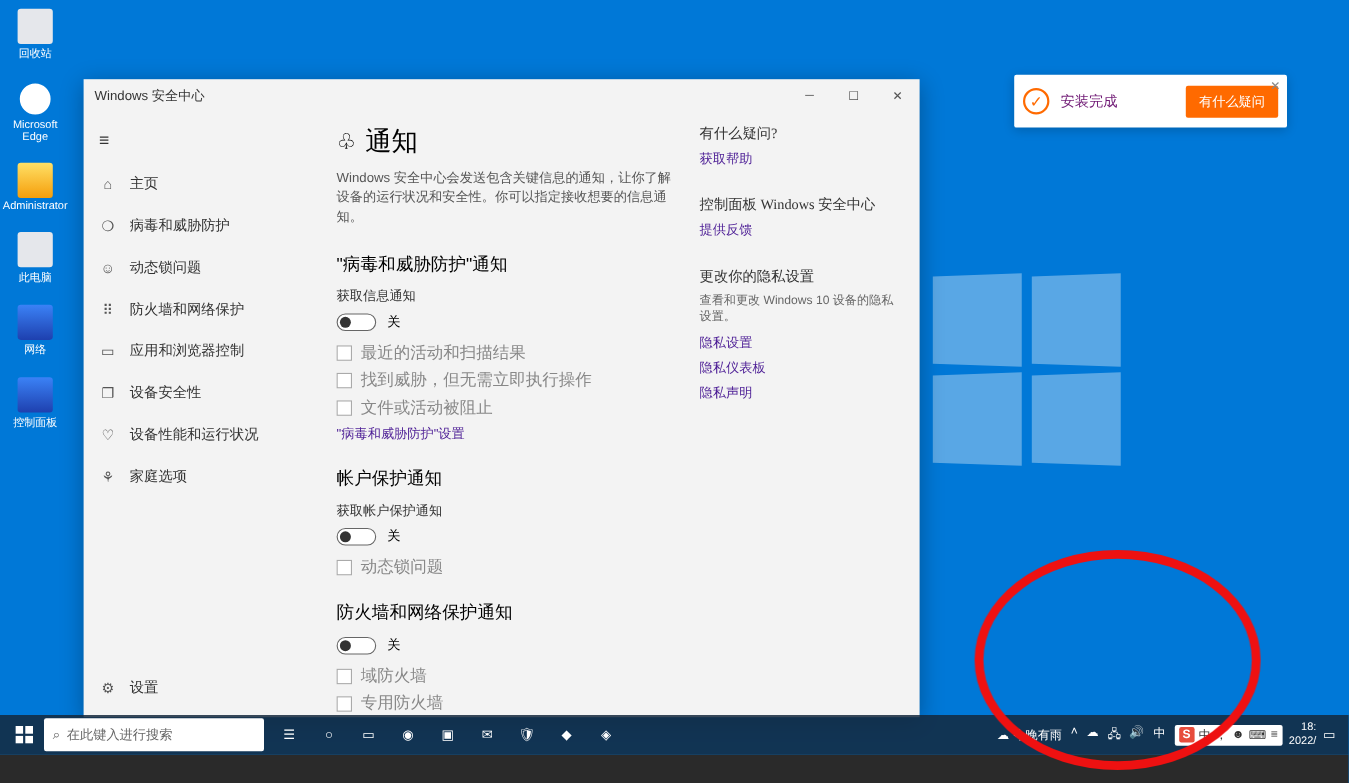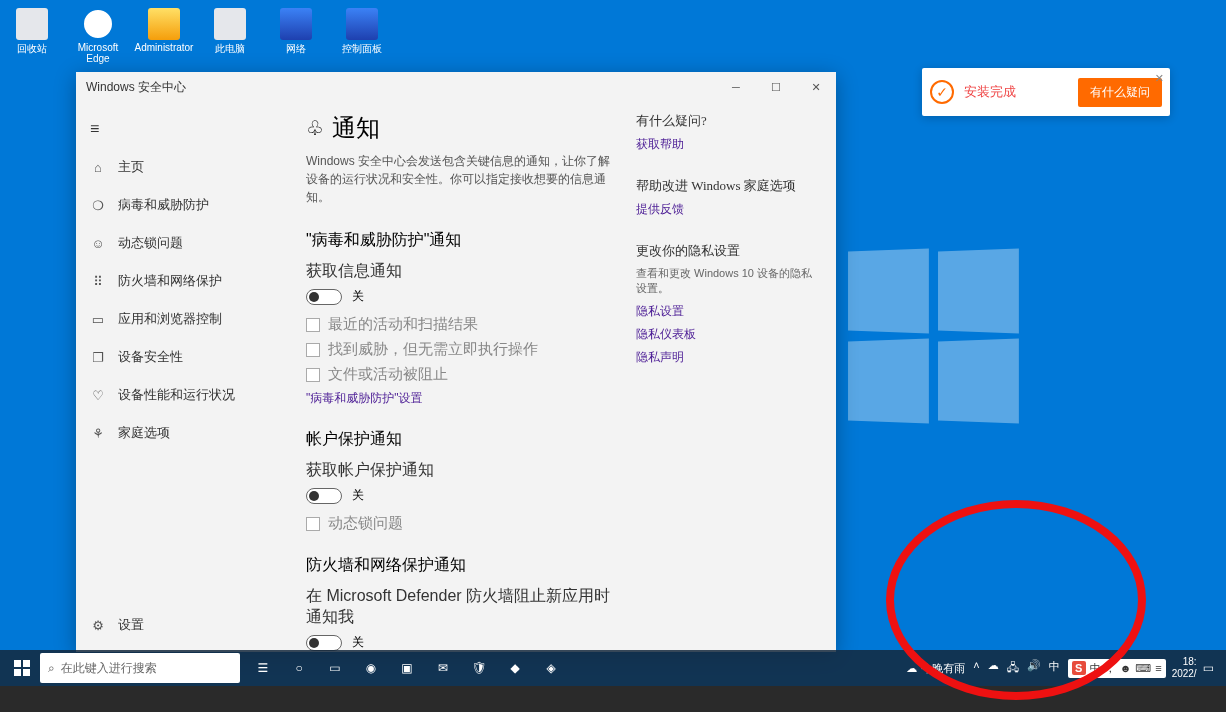--- a/index.html
+++ b/index.html
@@ -1,19 +1,19 @@
 <!DOCTYPE html>
 <html><head>
 <meta charset="utf-8">
 <style>
   * { margin: 0; padding: 0; box-sizing: border-box; font-family: "Segoe UI", "Microsoft YaHei", sans-serif; }
   body { width: 1226px; height: 712px; background: #0078d7; position: relative; overflow: hidden; }
   
   
-  .desktop-icons { position: absolute; left: 8px; top: 8px; display: flex; flex-direction: row; gap: 18px; }
+  .desktop-icons { position: absolute; left: 8px; top: 8px; display: flex; flex-direction: column; gap: 18px; }
   .di { width: 48px; display: flex; flex-direction: column; align-items: center; color: #fff; font-size: 10px; text-align: center; cursor: pointer; }
   .di-icon { width: 32px; height: 32px; margin-bottom: 2px; }
   .di-blue { background: linear-gradient(#3b82f6, #1e40af); border-radius: 3px; }
   .di-folder { background: linear-gradient(#ffe066, #f59e0b); border-radius: 3px; }
   .di-white { background: #fff; border-radius: 50%; border: 2px solid #0078d7; }
   .di-gray { background: #e5e7eb; border-radius: 3px; }
 
   
   .win-logo { position: absolute; right: 200px; top: 250px; width: 180px; height: 180px; opacity: 0.35; }
   .win-logo div { position: absolute; background: #fff; }
@@ -38,37 +38,37 @@
   .content { flex: 1; display: flex; padding: 10px 20px 20px 10px; overflow-y: auto; }
   .main-col { flex: 1; padding-right: 20px; }
   .side-col { width: 180px; font-size: 12px; color: #333; }
   
   .page-title { display: flex; align-items: center; gap: 8px; font-size: 24px; font-weight: 400; margin-bottom: 8px; }
   .page-title-icon { font-size: 20px; }
   .page-desc { font-size: 12px; color: #555; margin-bottom: 24px; line-height: 1.5; }
   
   .section { margin-bottom: 22px; }
   .section-h { font-size: 16px; font-weight: 400; margin-bottom: 10px; }
-  .sub-label { font-size: 16px; color: #333; margin-bottom: 6px; }
+  .sub-label { font-size: 12px; color: #333; margin-bottom: 6px; }
   .toggle-row { display: flex; align-items: center; gap: 10px; margin-bottom: 10px; }
   .toggle { width: 36px; height: 16px; border-radius: 10px; border: 1px solid #666; background: #fff; position: relative; cursor: pointer; }
   .toggle::after { content: ""; position: absolute; width: 10px; height: 10px; border-radius: 50%; background: #333; top: 2px; left: 2px; }
   .toggle-label { font-size: 12px; }
   .cb-row { display: flex; align-items: center; gap: 8px; font-size: 15px; color: #888; margin-bottom: 6px; }
   .cb { width: 14px; height: 14px; border: 1px solid #aaa; background: #fff; cursor: pointer; }
   .link { color: #4c1d95; font-size: 12px; cursor: pointer; display: block; margin-bottom: 6px; }
   
   .side-block { margin-bottom: 24px; }
   .side-h { font-size: 13px; margin-bottom: 6px; font-family: Liberation Serif, serif; }
   .side-desc { font-size: 11px; color: #666; margin-bottom: 6px; line-height: 1.4; }
 
   
   .toast { position: absolute; right: 56px; top: 68px; width: 248px; height: 48px; background: #fff; border-radius: 2px; box-shadow: 0 2px 10px rgba(0,0,0,.2); display: flex; align-items: center; padding: 0 8px; gap: 10px; }
   .toast-check { width: 24px; height: 24px; border: 2px solid #ff6a00; border-radius: 50%; display: flex; align-items: center; justify-content: center; color: #ff6a00; font-size: 14px; }
-  .toast-text { font-size: 13px; color: #ef4444; }
+  .toast-text { font-size: 13px; color: #701a75; }
   .toast-btn { margin-left: auto; background: #ff6a00; color: #fff; font-size: 12px; padding: 6px 12px; border-radius: 2px; cursor: pointer; }
   .toast-close { position: absolute; right: 6px; top: 4px; font-size: 11px; color: #888; cursor: pointer; }
 
   
   .taskbar { position: absolute; left: 0; bottom: 26px; width: 100%; height: 36px; background: rgba(20,40,60,0.85); display: flex; align-items: center; padding: 0 4px; color: #fff; font-size: 12px; }
   .tb-start { width: 36px; height: 36px; display: flex; align-items: center; justify-content: center; cursor: pointer; }
   .tb-start svg { width: 16px; height: 16px; }
   .tb-search { display: flex; align-items: center; background: #fff; color: #666; height: 30px; width: 200px; padding: 0 8px; gap: 6px; font-size: 12px; cursor: text; border-radius: 2px; }
   .tb-icons { display: flex; gap: 2px; margin-left: 6px; }
   .tb-icon { width: 34px; height: 36px; display: flex; align-items: center; justify-content: center; cursor: pointer; }
@@ -213,21 +213,20 @@
             <span class="toggle-label">关</span>
           </div>
           <div class="cb-row">
               <div class="cb"></div>
               <span>动态锁问题</span>
             </div>
         </div>
 
         <div class="section">
           <div class="section-h">防火墙和网络保护通知</div>
-          <div class="sub-label">在 Microsoft Defender 防火墙阻止新应用时通知我</div>
           <div class="toggle-row">
             <div class="toggle"></div>
             <span class="toggle-label">关</span>
           </div>
           <div class="cb-row">
               <div class="cb"></div>
               <span>域防火墙</span>
             </div>
           <div class="cb-row">
               <div class="cb"></div>
@@ -236,21 +235,21 @@
 
         </div>
       </div>
 
       <div class="side-col">
         <div class="side-block">
           <div class="side-h">有什么疑问?</div>
           <span class="link">获取帮助</span>
         </div>
         <div class="side-block">
-          <div class="side-h">帮助改进 Windows 家庭选项</div>
+          <div class="side-h">控制面板 Windows 安全中心</div>
           <span class="link">提供反馈</span>
         </div>
         <div class="side-block">
           <div class="side-h">更改你的隐私设置</div>
           <div class="side-desc">查看和更改 Windows 10 设备的隐私设置。</div>
           <span class="link">隐私设置</span>
           <span class="link">隐私仪表板</span>
           <span class="link">隐私声明</span>
         </div>
       </div>

